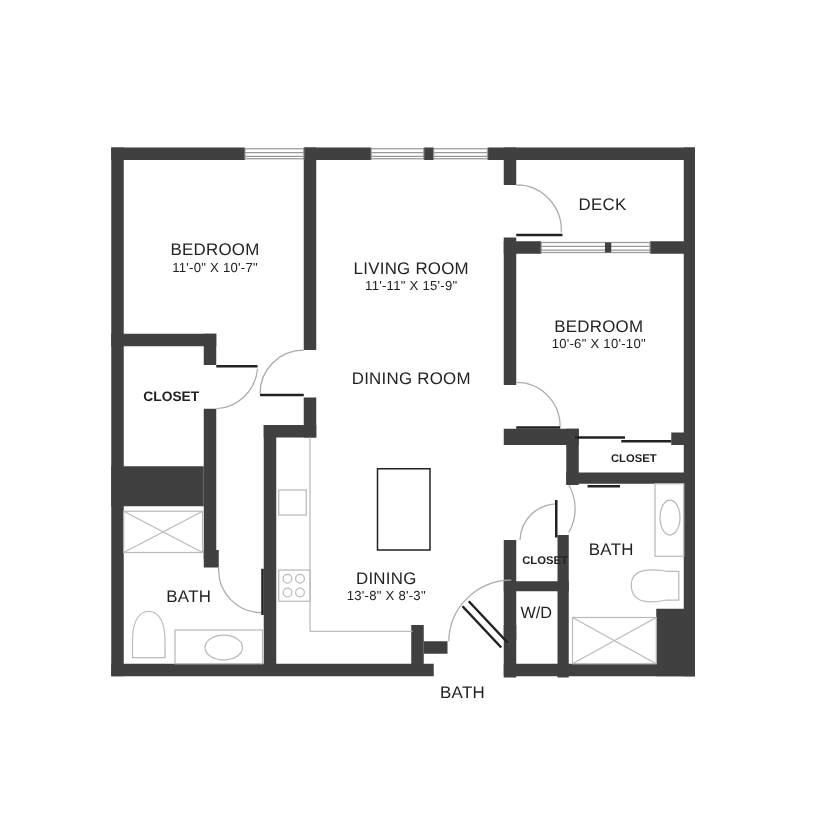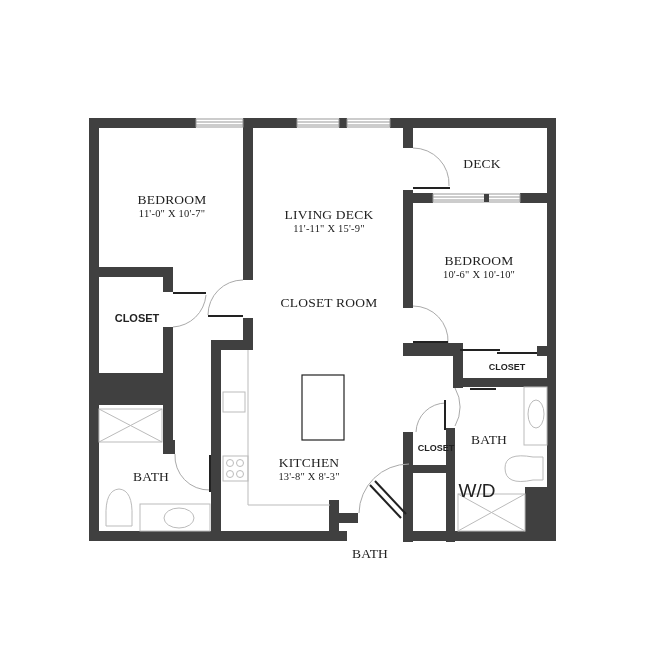--- a/index.html
+++ b/index.html
@@ -1,22 +1,22 @@
 <!DOCTYPE html>
 <html><head>
 <meta charset="utf-8">
 <style>
   html,body{margin:0;padding:0;background:#ffffff;}
   body{width:650px;height:650px;position:relative;overflow:hidden;font-family:"Liberation Sans",sans-serif;}
   svg{position:absolute;left:0;top:0;}
   .lbl{position:absolute;transform:translate(-50%,-50%);text-align:center;color:#222;white-space:nowrap;line-height:1.15;}
-  .room{font-size:13.5px;letter-spacing:0.2px;font-family:Liberation Serif, serif;}
+  .room{font-size:13.5px;letter-spacing:0.2px;}
   .dim{font-size:10.5px;display:block;}
   .small{font-size:10px;font-weight:bold;padding-left:12px;}
-  .wd{font-size:19px;margin-left:48px;}
+  .wd{font-size:13px;}
 </style>
 </head>
 <body>
 
 <svg width="650" height="650" viewBox="0 0 650 650">
   <g fill="#404040">
 
     <rect x="89" y="118" width="10" height="423"></rect>
     <rect x="89" y="531" width="258" height="10"></rect>
     <rect x="89" y="118" width="107" height="10"></rect>
@@ -128,32 +128,32 @@
     <line x1="458" y1="494" x2="525" y2="531"></line>
       <line x1="525" y1="494" x2="458" y2="531"></line>
   </g>
 </svg>
 
 <div class="lbl room" style="left:172px;top:206px;">
   <span>BEDROOM</span>
   <span class="dim">11'-0" X 10'-7"</span>
 </div>
 <div class="lbl room" style="left:329px;top:221px;">
-  <span>LIVING DECK</span>
+  <span>LIVING ROOM</span>
   <span class="dim">11'-11" X 15'-9"</span>
 </div>
-<div class="lbl room" style="left:329px;top:303px;">CLOSET ROOM</div>
+<div class="lbl room" style="left:329px;top:303px;">DINING ROOM</div>
 <div class="lbl room" style="left:482px;top:164px;">DECK</div>
 <div class="lbl room" style="left:479px;top:267px;">
   <span>BEDROOM</span>
   <span class="dim">10'-6" X 10'-10"</span>
 </div>
 <div class="lbl small" style="left:131px;top:318px;font-size:11px;">CLOSET</div>
 <div class="lbl small" style="left:501px;top:367px;font-size:9px;">CLOSET</div>
 <div class="lbl small" style="left:430px;top:448px;font-size:9px;">CLOSET</div>
 <div class="lbl room" style="left:151px;top:477px;">BATH</div>
 <div class="lbl room" style="left:489px;top:440px;">BATH</div>
 <div class="lbl room" style="left:309px;top:469px;">
-  <span>KITCHEN</span>
+  <span>DINING</span>
   <span class="dim">13'-8" X 8'-3"</span>
 </div>
 <div class="lbl wd" style="left:429px;top:491px;">W/D</div>
 <div class="lbl room" style="left:370px;top:554px;">BATH</div>
 
 </body></html>

